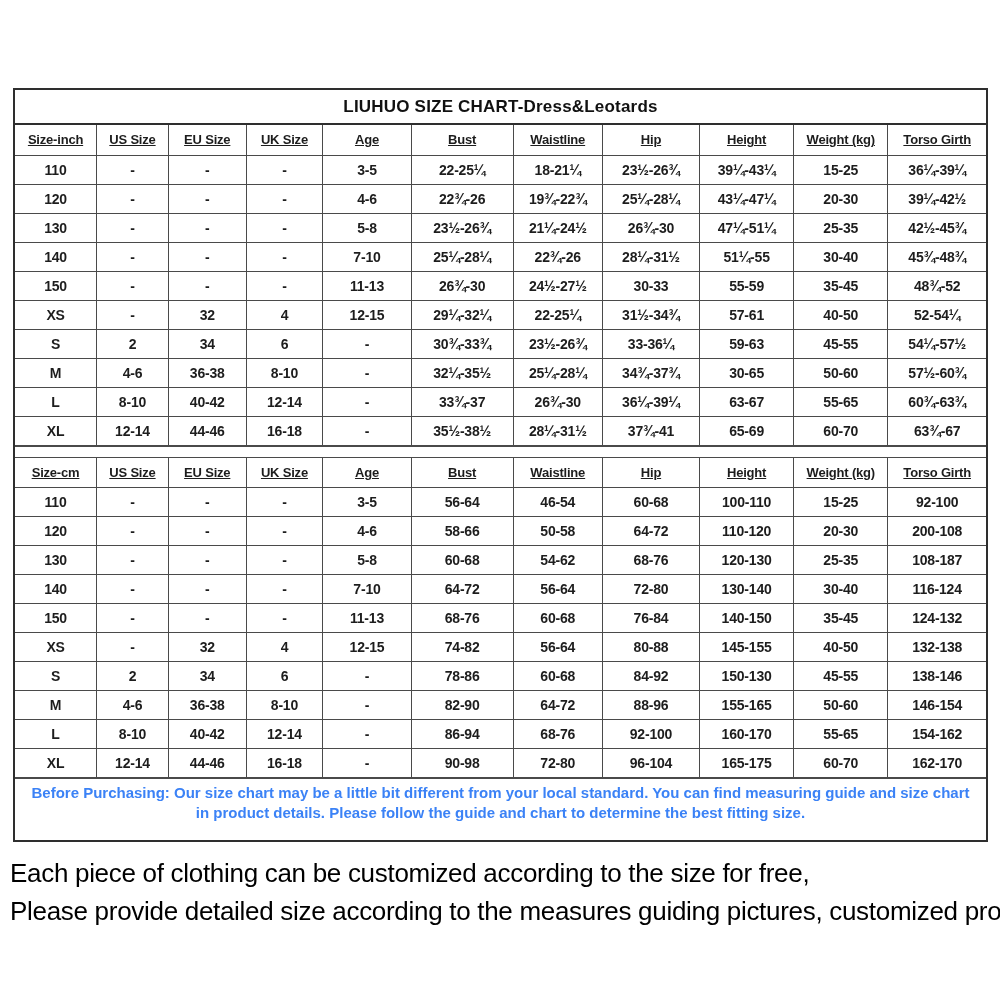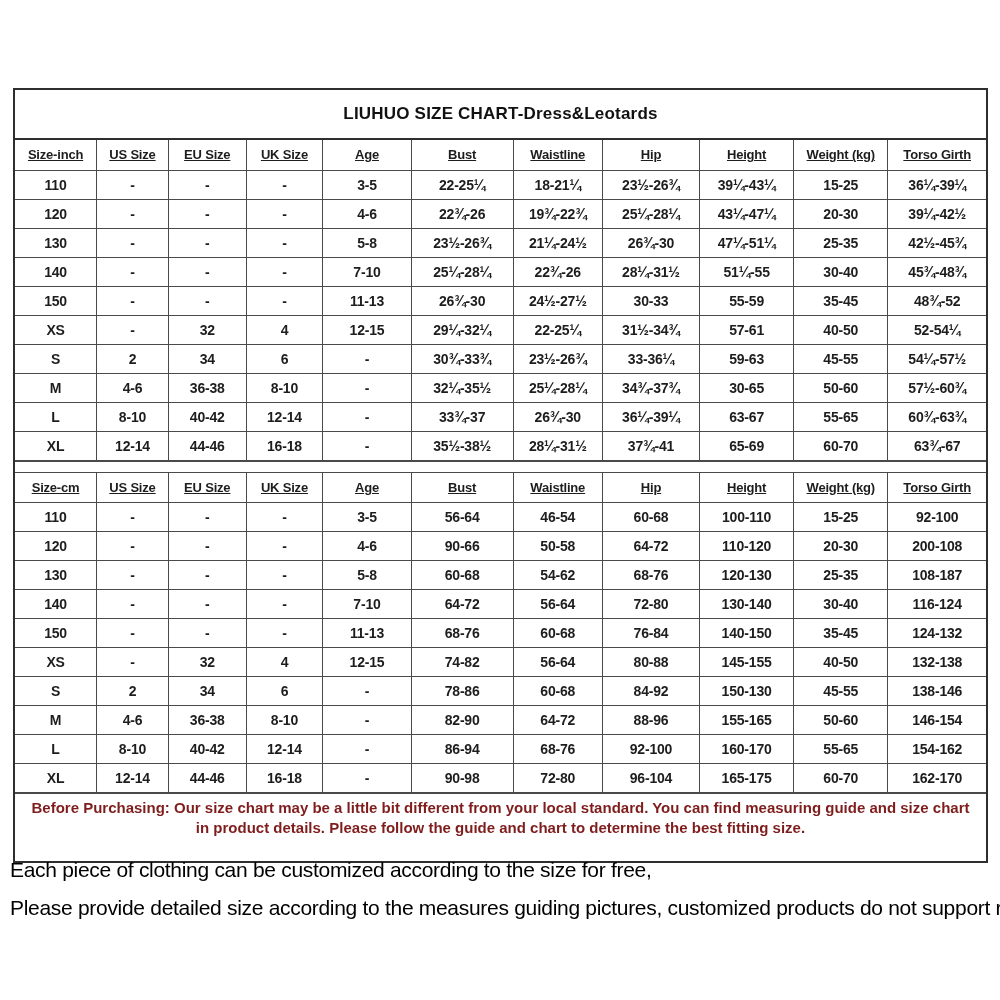--- a/index.html
+++ b/index.html
@@ -11,21 +11,21 @@
     position: relative;
   }
   .chart-frame {
     position: absolute;
     left: 13px; top: 88px;
     width: 975px;
     border: 2px solid #2e2e2e;
     background: #ffffff;
   }
   .chart-title {
-    height: 50px;
+    height: 35px;
     display: flex; align-items: center; justify-content: center;
     font-size: 17px; font-weight: bold;
     letter-spacing: 0.2px;
     border-bottom: 2px solid #2e2e2e;
     color: #111;
   }
   table.size-table {
     width: 100%;
     border-collapse: collapse;
     table-layout: fixed;
@@ -46,31 +46,31 @@
   table.size-table tr > *:last-child  { border-right: none; }
   table.size-table thead tr > * { border-top: none; }
   .table-gap {
     height: 12px;
     border-top: 1px solid #4a4a4a;
     border-bottom: 1px solid #4a4a4a;
     background: #ffffff;
   }
   .purchase-note {
     border-top: 1px solid #4a4a4a;
-    padding: 4px 8px 22px 8px;
+    padding: 4px 8px 16px 8px;
     text-align: center;
     font-size: 15px;
     font-weight: bold;
     line-height: 1.35;
-    color: #7f1d1d;
+    color: #3b82f6;
   }
   .free-note {
     position: absolute;
     left: 10px;
-    font-size: 21px;
+    font-size: 26px;
     font-weight: normal;
     letter-spacing: -0.3px;
     color: #000;
     white-space: nowrap;
   }
   .free-note.line1 { top: 858px; }
   .free-note.line2 { top: 896px; }
 </style>
 </head>
 <body>
@@ -286,21 +286,21 @@
           <td>100-110</td>
           <td>15-25</td>
           <td>92-100</td>
         </tr>
         <tr>
           <td>120</td>
           <td>-</td>
           <td>-</td>
           <td>-</td>
           <td>4-6</td>
-          <td>90-66</td>
+          <td>58-66</td>
           <td>50-58</td>
           <td>64-72</td>
           <td>110-120</td>
           <td>20-30</td>
           <td>200-108</td>
         </tr>
         <tr>
           <td>130</td>
           <td>-</td>
           <td>-</td>

